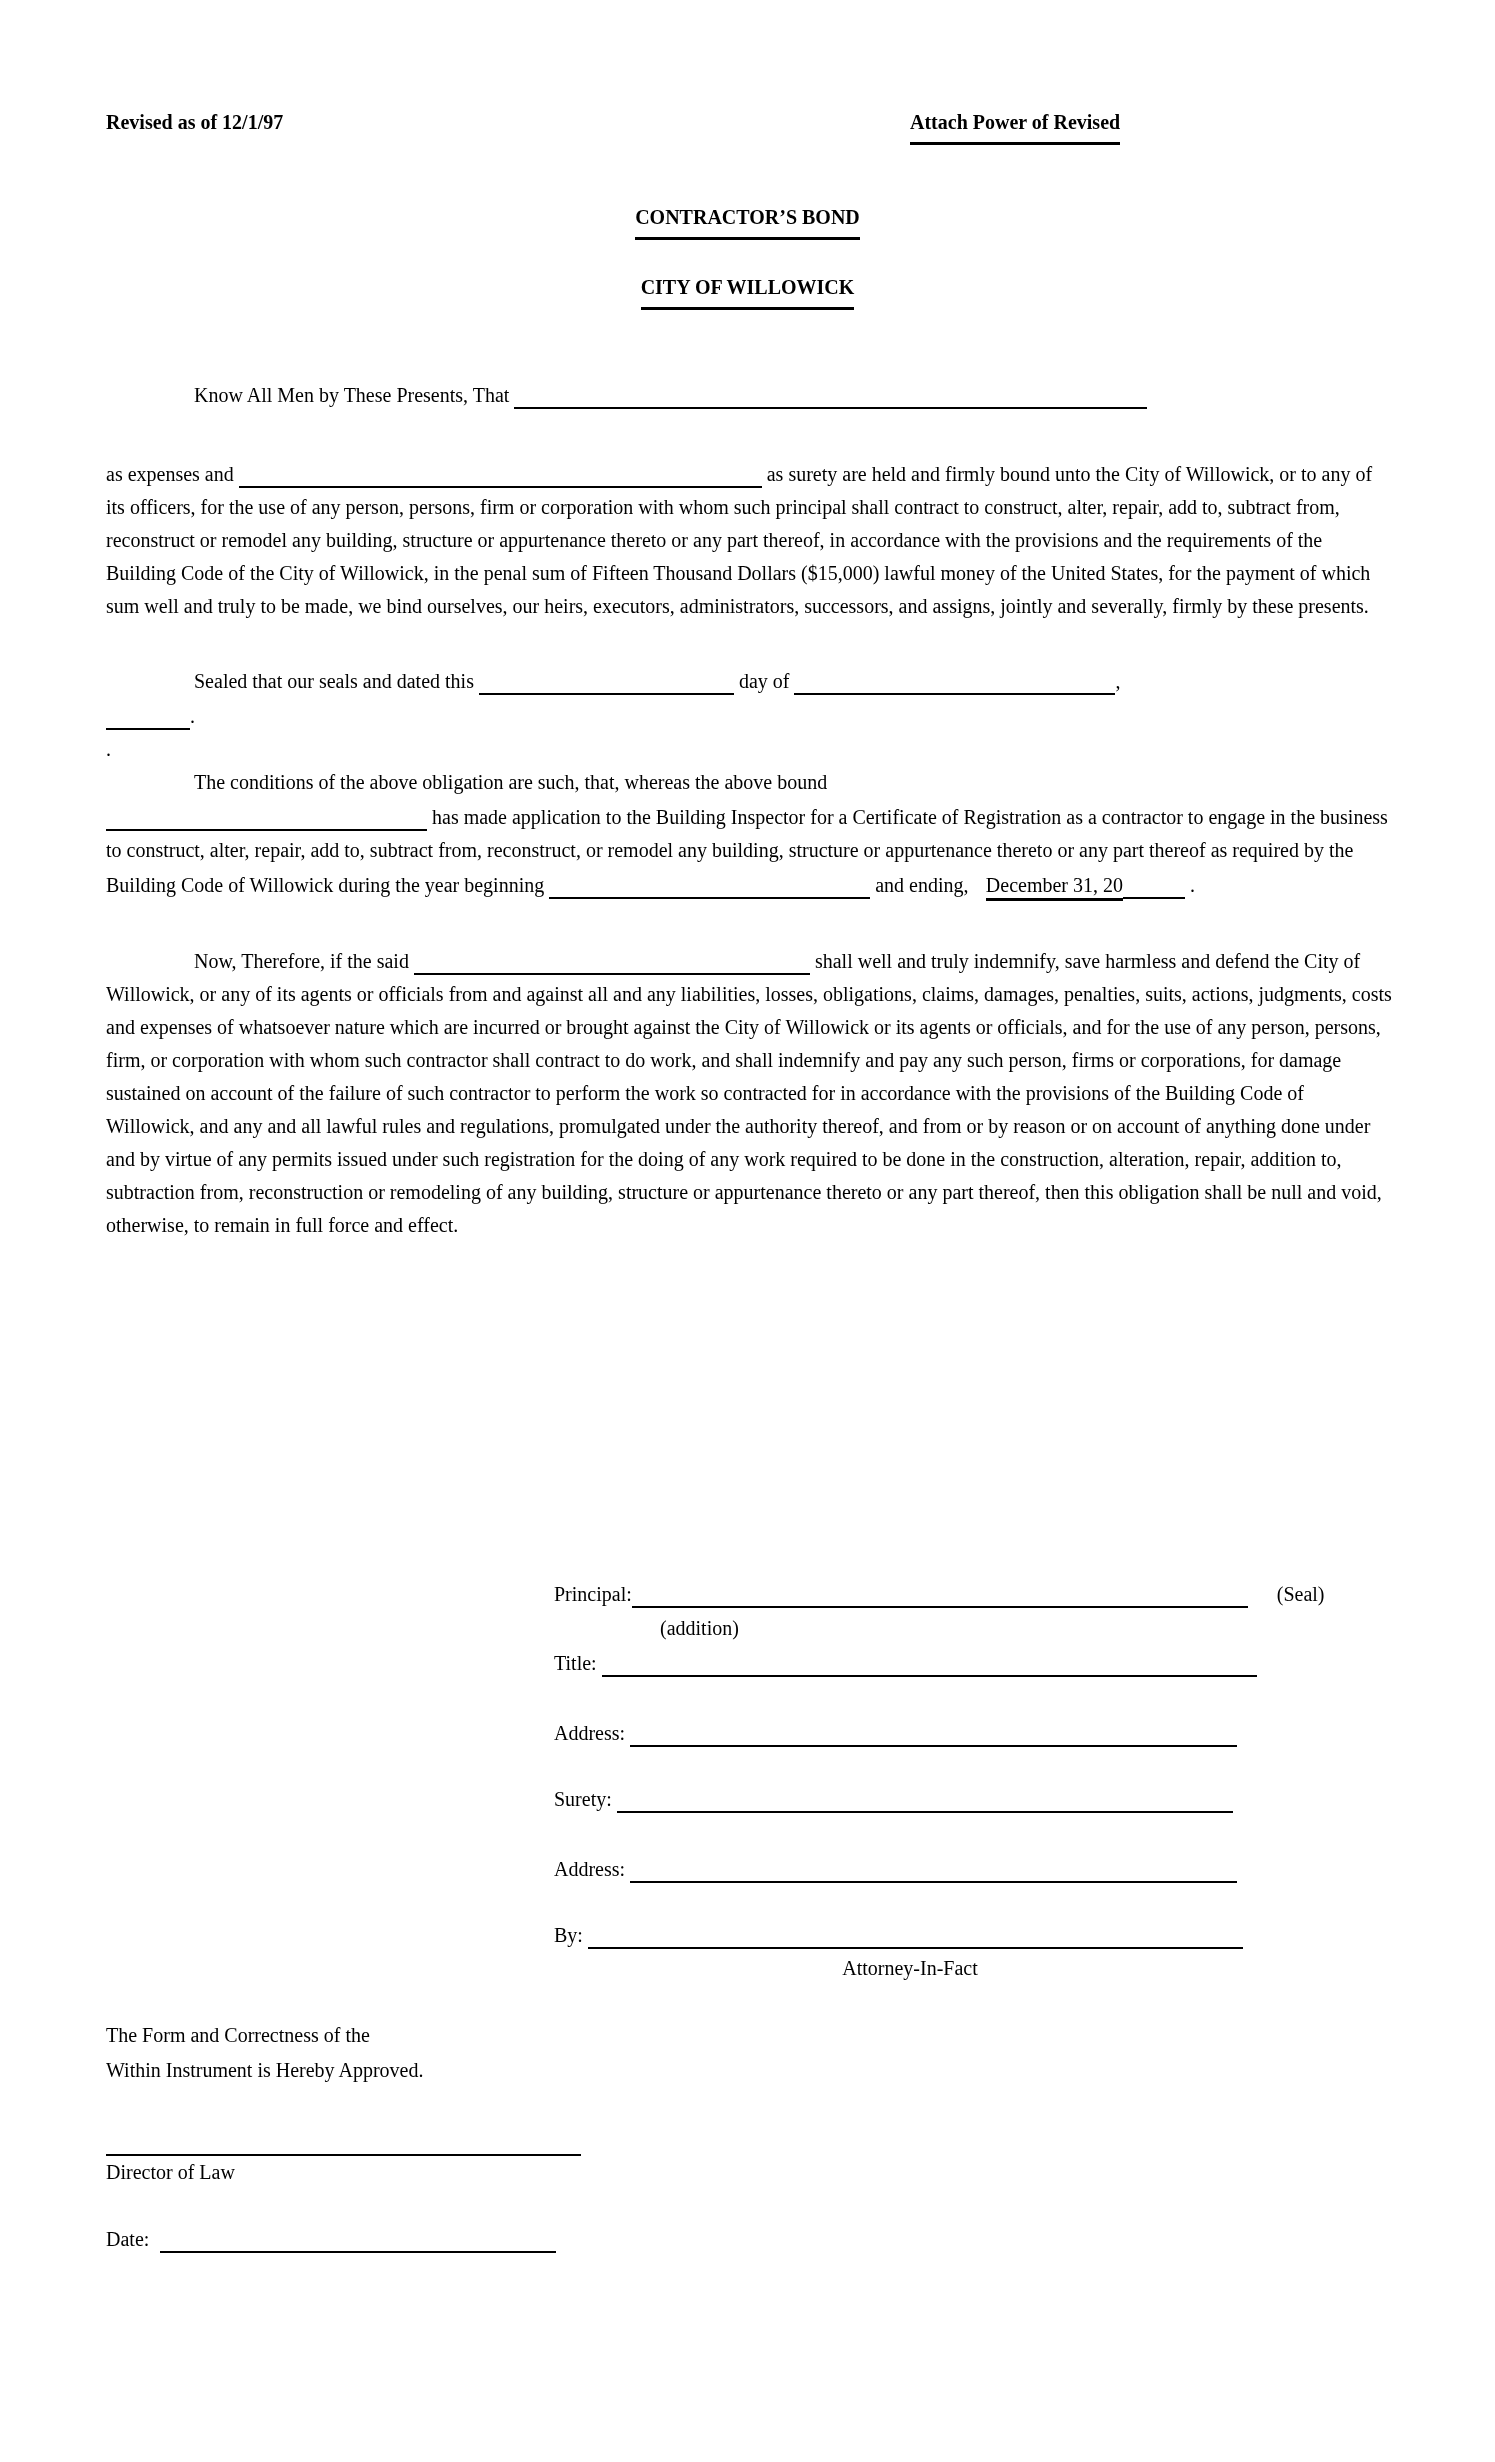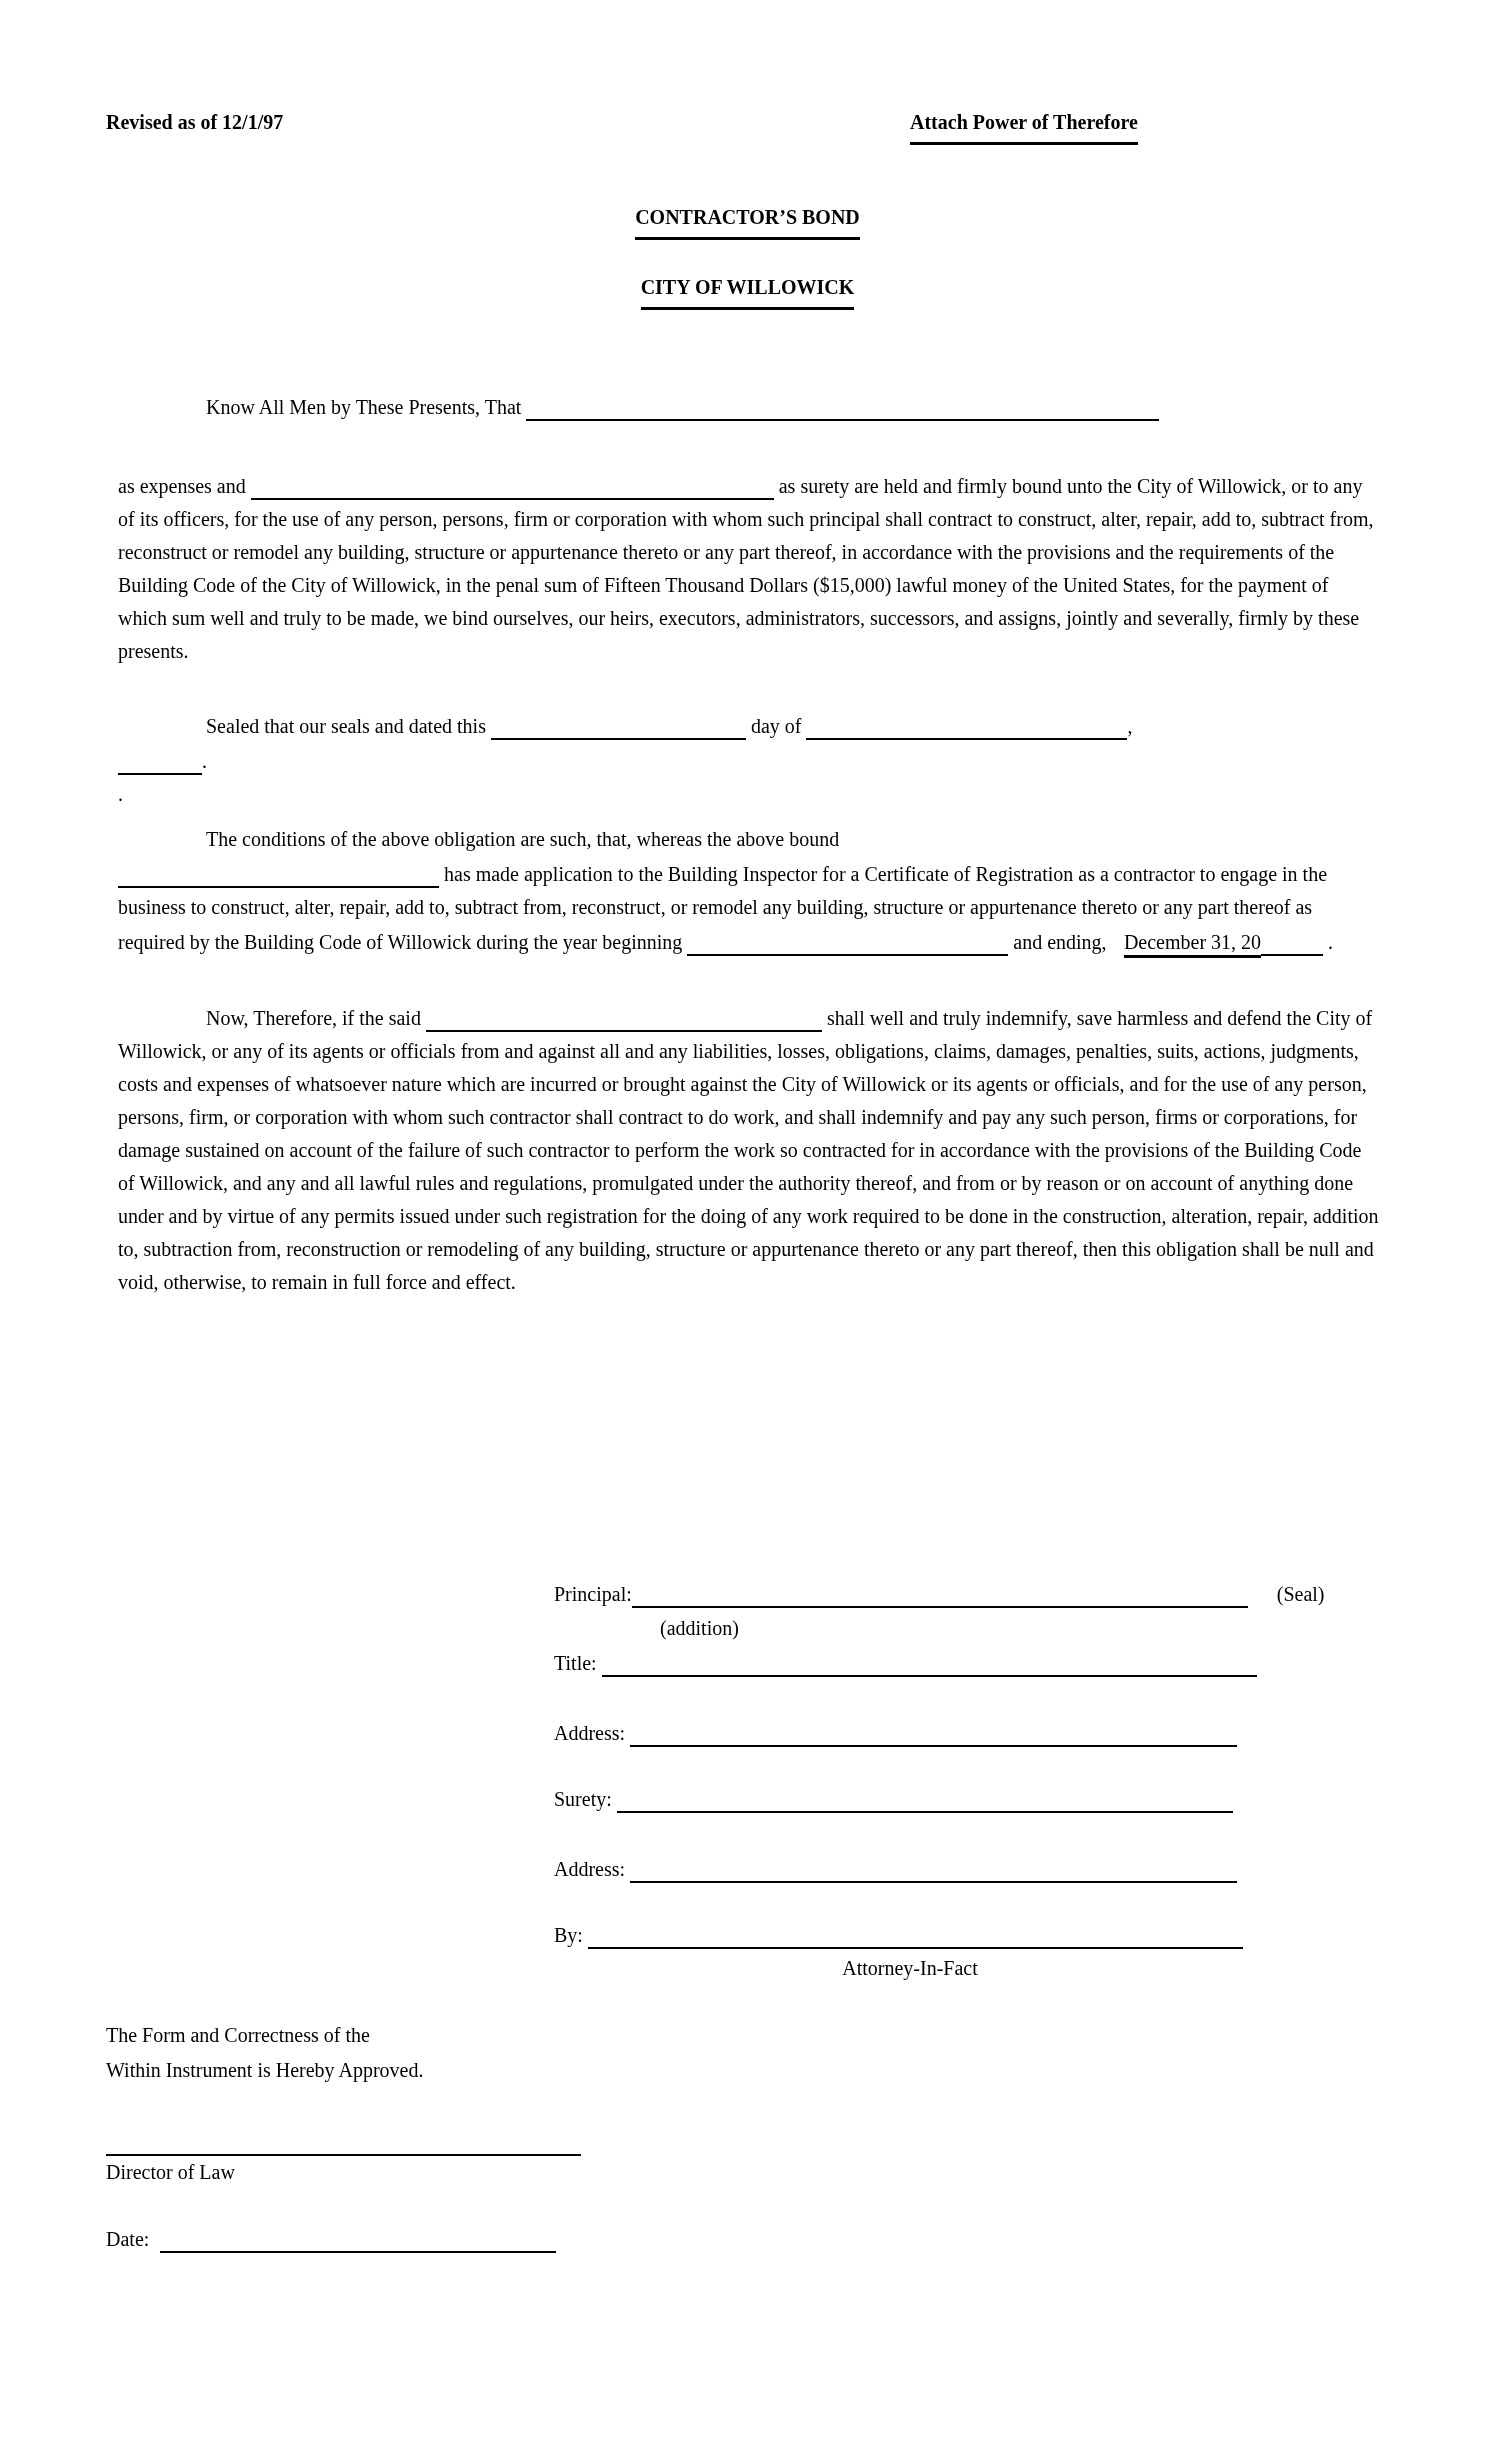--- a/index.html
+++ b/index.html
@@ -25,21 +25,21 @@
   .hdr-right { left: 910px; top: 106px; font-weight: bold; }
   .u-head { border-bottom: 3.5px solid #000; padding-bottom: 2.6px; display: inline-block; }
 
   
   .title-row { left: 0; width: 100%; text-align: center; font-weight: bold; }
   .t1 { top: 201px; }
   .t2 { top: 271px; }
 
   
   .doc-body { left: 106px; top: 377px; width: 1288px; }
-  .doc-body p { margin: 12px; text-align: left; }
+  .doc-body p { margin: 0; text-align: left; }
   .indent { text-indent: 88px; }
   .p-principal  { margin-top: 44px !important; }
   .p-sealed     { margin-top: 40px !important; }
   .p-conditions { margin-top: 0px  !important; }
   .p-indemnity  { margin-top: 41px !important; }
 
   
   .blank {
     display: inline-block;
     height: 30px;
@@ -74,21 +74,21 @@
   .director { left: 106px; top: 2156px; }
   .date-row { left: 106px; top: 2221px; white-space: nowrap; }
   .date-row .blank { margin-left: 10.6px; }
 </style>
 </head>
 <body>
 
 <div class="page">
 
   <div class="abs hdr-left">Revised as of 12/1/97</div>
-  <div class="abs hdr-right"><span class="u-head">Attach Power of Therefore</span></div>
+  <div class="abs hdr-right"><span class="u-head">Attach Power of Revised</span></div>
 
   <div class="abs title-row t1"><span class="u-head">CONTRACTOR’S BOND</span></div>
   <div class="abs title-row t2"><span class="u-head">CITY OF WILLOWICK</span></div>
 
   <div class="abs doc-body">
 
     <p class="indent">
       <span>Know All Men by These Presents, That</span>
       <span class="blank w720"></span>
     </p>

